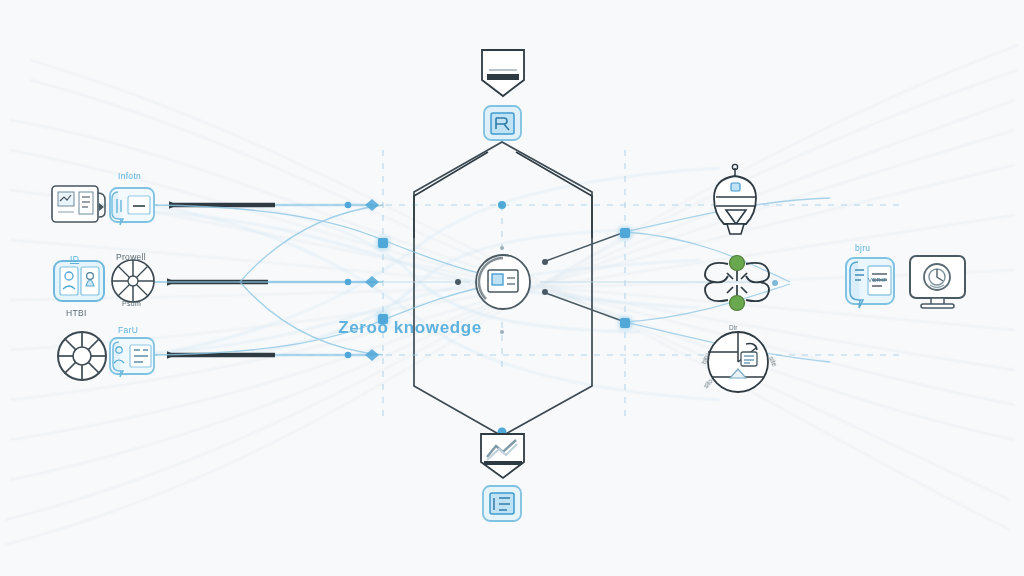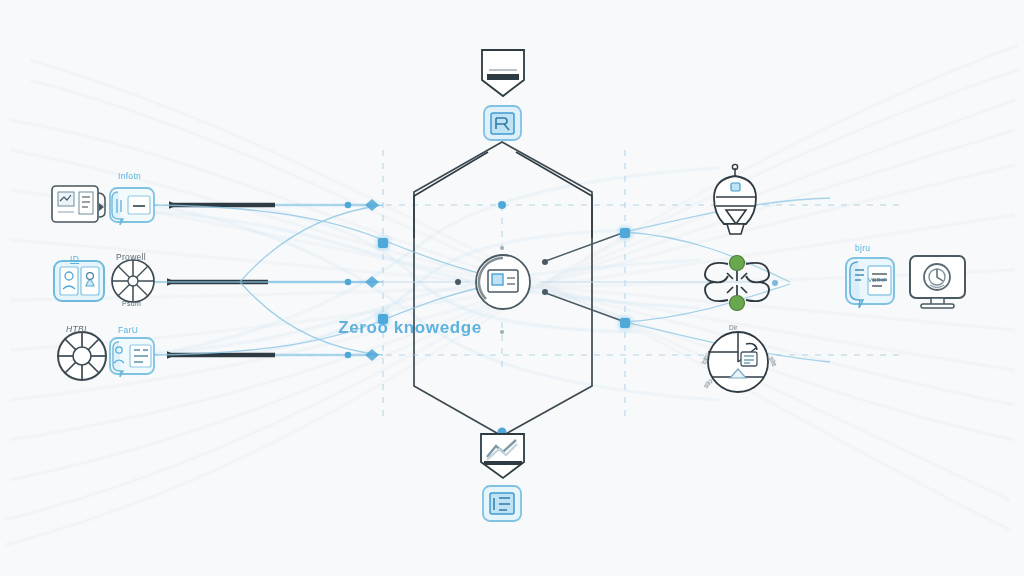--- a/index.html
+++ b/index.html
@@ -364,21 +364,21 @@
   </g>
 
 </svg>
 
 <div class="center-label">Zeroo knowedge</div>
 
 <div class="lbl small" style="left:118px;top:171px;">Infotn</div>
 <div class="lbl small" style="left:70px;top:254px;text-decoration:underline;">ID</div>
 <div class="lbl dark small" style="left:116px;top:252px;">Prowell</div>
 <div class="lbl dark tiny" style="left:122px;top:300px;">Psum</div>
-<div class="lbl dark small" style="left:66px;top:324px;font-style:italic;">HTBI</div>
+<div class="lbl dark small" style="left:66px;top:308px;">HTBI</div>
 <div class="lbl small" style="left:118px;top:325px;">FarU</div>
 
 <div class="lbl small" style="left:855px;top:243px;">bjru</div>
 <div class="lbl" style="left:868px;top:277px;font-size:6px;color:#3f7d9e;">VERIF</div>
 
 <div class="pie-lbl" style="left:729px;top:324px;">Dir</div>
 <div class="pie-lbl" style="left:700px;top:355px;transform:rotate(-70deg);">bjru</div>
 <div class="pie-lbl" style="left:703px;top:380px;transform:rotate(-50deg);">slio</div>
 <div class="pie-lbl" style="left:768px;top:358px;transform:rotate(65deg);">site</div>
 

